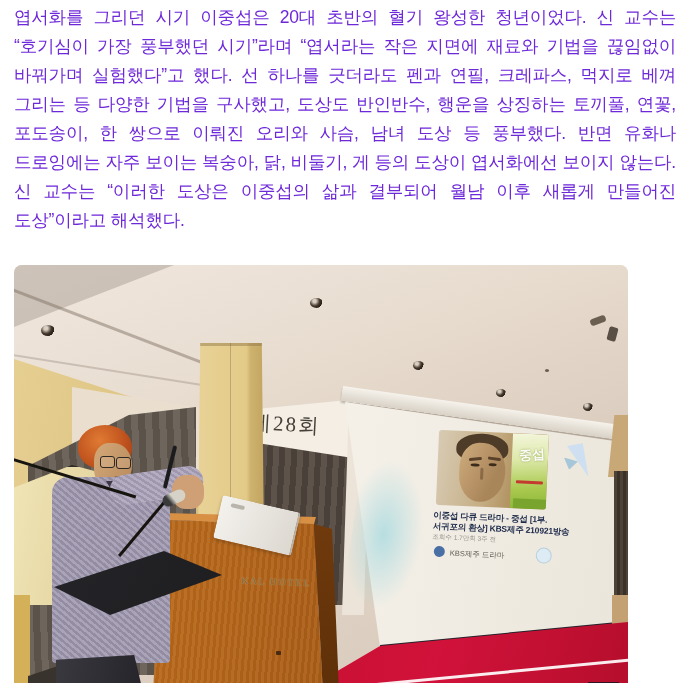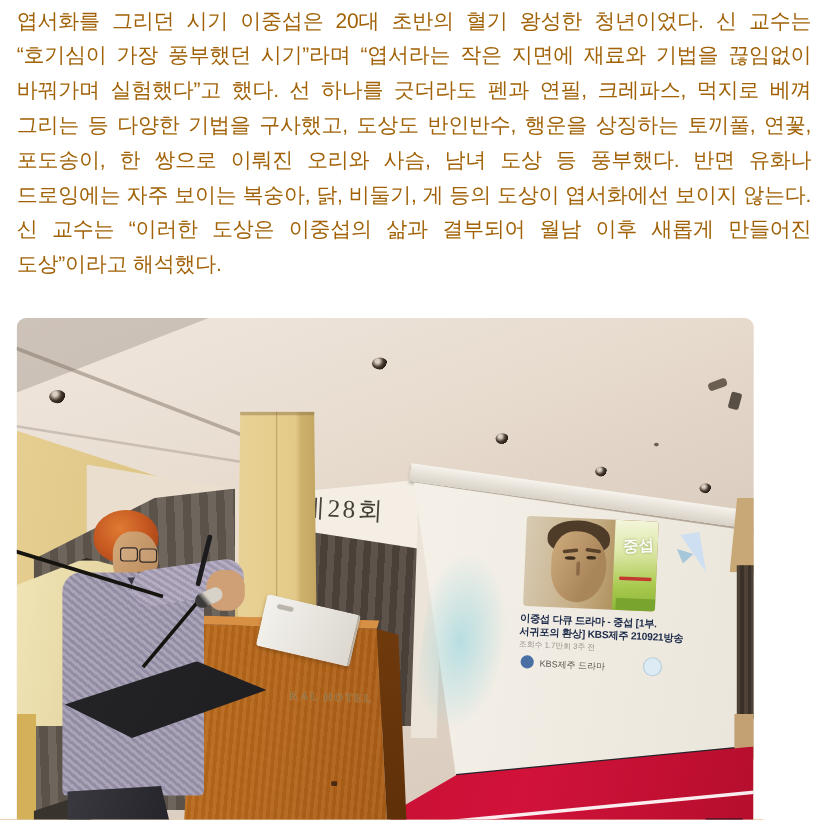--- a/index.html
+++ b/index.html
@@ -5,21 +5,21 @@
   html,body{margin:0;padding:0;}
   body{
     width:690px;height:683px;overflow:hidden;background:#ffffff;
     font-family:"Liberation Sans","DejaVu Sans",sans-serif;
     position:relative;
   }
   
   .article{
     margin:3px 14px 0 14px;
     font-size:17.5px;line-height:29px;letter-spacing:-0.2px;
-    color:#a16207;text-align:justify;word-break:keep-all;
+    color:#6d28d9;text-align:justify;word-break:keep-all;
   }
   
   .photo{
     position:relative;width:614px;height:448px;
     margin:30px 0 0 14px;overflow:hidden;
     border-radius:8px 8px 0 0;
     background:linear-gradient(165deg,#efe6dd 0%,#e5d9cc 45%,#d5c6b7 100%);
   }
   .photo *{position:absolute;}
   

